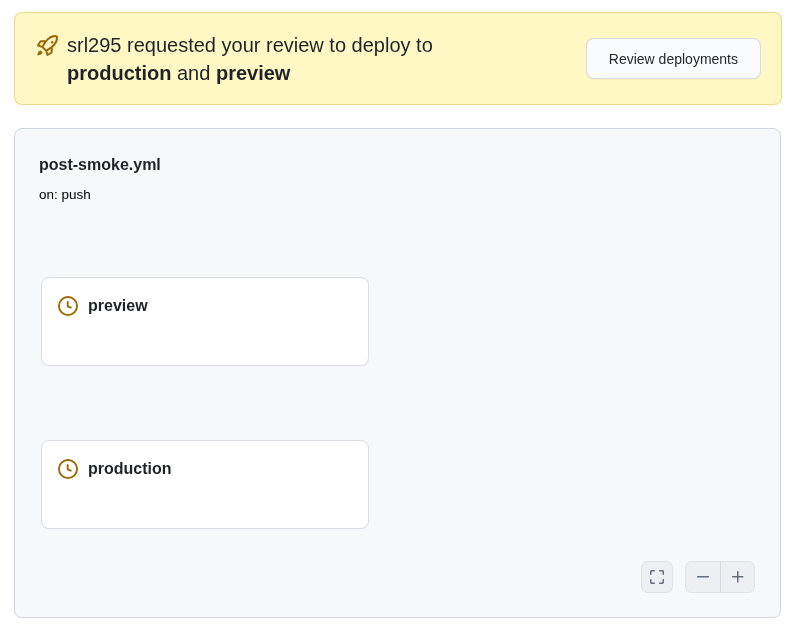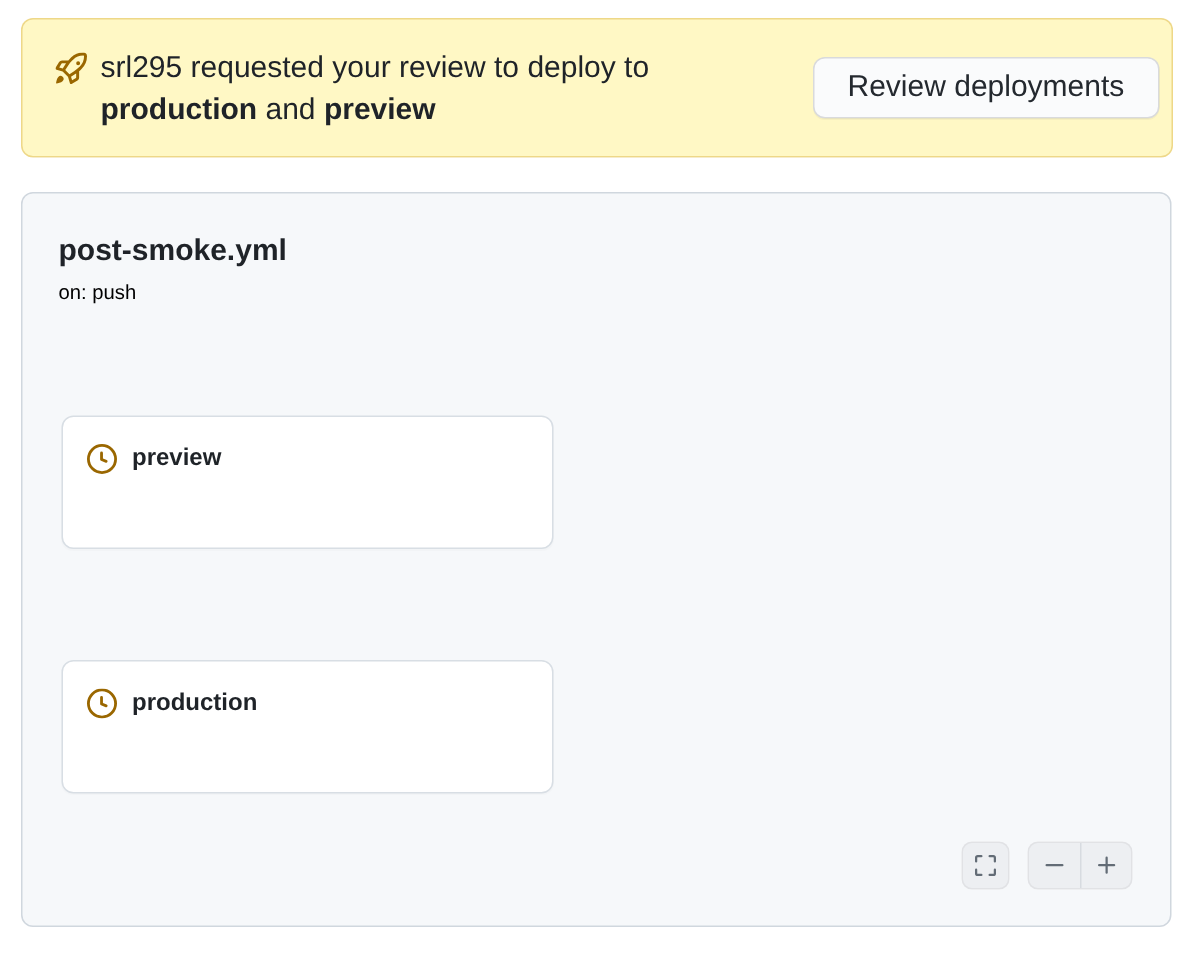--- a/index.html
+++ b/index.html
@@ -31,38 +31,38 @@
   }
   .flash-body .icon { margin: 4px 9px 0 0; }
   .flash-text b { font-weight: 700; }
   .review-btn {
     margin-left: auto;
     height: 41px; padding: 0 22px;
     background: #fafbfc;
     border: 1px solid rgba(31,35,40,0.15);
     border-radius: 8px;
     font-family: inherit;
-    font-size: 20px; font-weight: 500; color: #24292f;
+    font-size: 14px; font-weight: 500; color: #24292f;
     display: inline-flex; align-items: center;
     cursor: pointer;
     white-space: nowrap;
     box-shadow: 0 1px 0 rgba(31,35,40,0.04);
   }
 
   
   .graph-card {
     position: absolute; left: 14px; top: 128px;
     width: 767px; height: 490px;
     background: #f6f8fa;
     border: 1px solid #d0d7de;
     border-radius: 8px;
   }
   .graph-title {
     position: absolute; left: 24px; top: 27px;
-    font-size: 20px; font-weight: 700; color: #1f2328;
+    font-size: 16px; font-weight: 700; color: #1f2328;
   }
   .graph-trigger {
     position: absolute; left: 24px; top: 58px;
     font-size: 13.5px; color: #000000;
   }
 
   .job-card {
     position: absolute; left: 26px;
     width: 328px; height: 89px;
     background: #ffffff;

